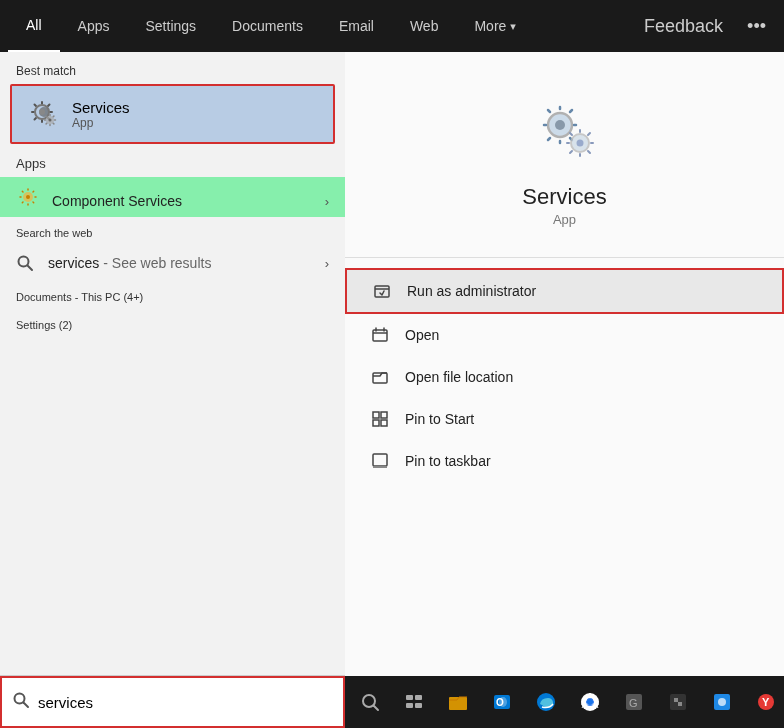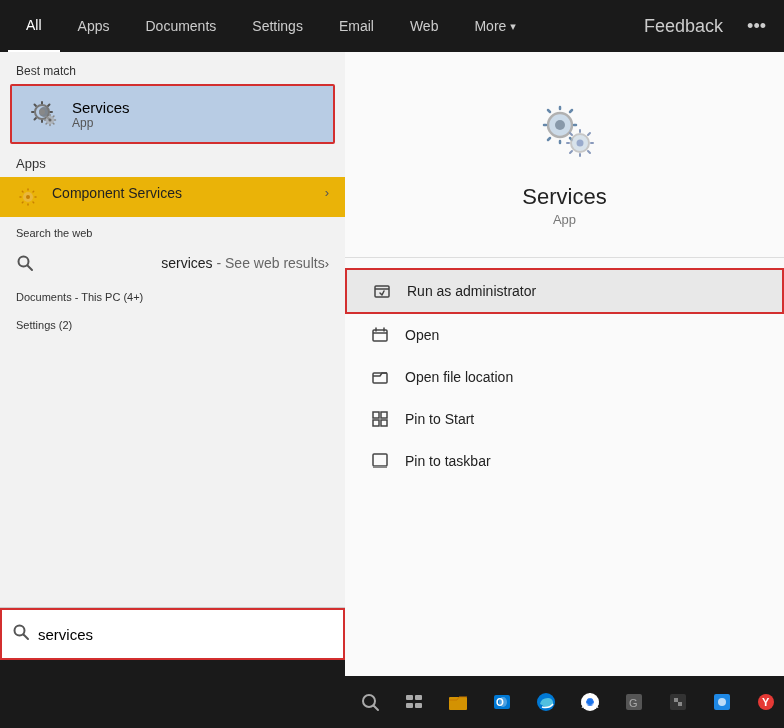--- a/index.html
+++ b/index.html
@@ -54,21 +54,21 @@
       display: flex;
       height: 676px; 
     }
 
     
     .left-panel {
       width: 345px;
       background: #f2f2f2;
       display: flex;
       flex-direction: column;
-      height: 608px;
+      height: 676px;
     }
 
     
     .section-label {
       font-size: 12px;
       color: #333;
       padding: 12px 16px 6px 16px;
       font-weight: 400;
     }
 
@@ -99,24 +99,24 @@
     
     .apps-section-label {
       font-size: 13px;
       color: #333;
       padding: 12px 16px 6px 16px;
       font-weight: 400;
     }
 
     .list-item {
       display: flex;
-      align-items: flex-start;
+      align-items: flex-end;
       padding: 8px 16px;
       cursor: pointer;
-      background: #eab308;
+      background: #86efac;
     }
     .list-item-icon {
       width: 24px;
       height: 24px;
       margin-right: 12px;
       flex-shrink: 0;
       display: flex;
       align-items: center;
       justify-content: center;
     }
@@ -128,21 +128,20 @@
       font-size: 11px;
       color: #333;
       padding: 10px 16px 6px 16px;
     }
 
     .web-item {
       display: flex;
       align-items: center;
       padding: 8px 16px;
       cursor: pointer;
-      text-align: right;
     }
     .web-item-icon { width: 20px; height: 20px; margin-right: 12px; color: #555; font-size: 16px; display: flex; align-items: center; }
     .web-item-text { font-size: 14px; color: #222; flex: 1; }
     .web-item-sub { color: #666; }
     .web-item-arrow { color: #555; font-size: 13px; }
 
     .spacer-section { flex: 1; }
 
     
     .search-bar-container {
@@ -267,22 +266,22 @@
     
     .gear-svg { width: 32px; height: 32px; }
     .gear-svg-large { width: 70px; height: 70px; }
   </style>
 </head>
 <body>
 
 <div class="top-nav">
   <div class="nav-tab active">All</div>
   <div class="nav-tab">Apps</div>
+  <div class="nav-tab">Settings</div>
   <div class="nav-tab">Documents</div>
-  <div class="nav-tab">Settings</div>
   <div class="nav-tab">Email</div>
   <div class="nav-tab">Web</div>
   <div class="nav-tab">
     <span>More</span>
     <span class="chevron">▾</span>
   </div>
   <div class="nav-spacer"></div>
   <div class="nav-feedback">Feedback</div>
   <div class="nav-more-icon">•••</div>
 </div>

